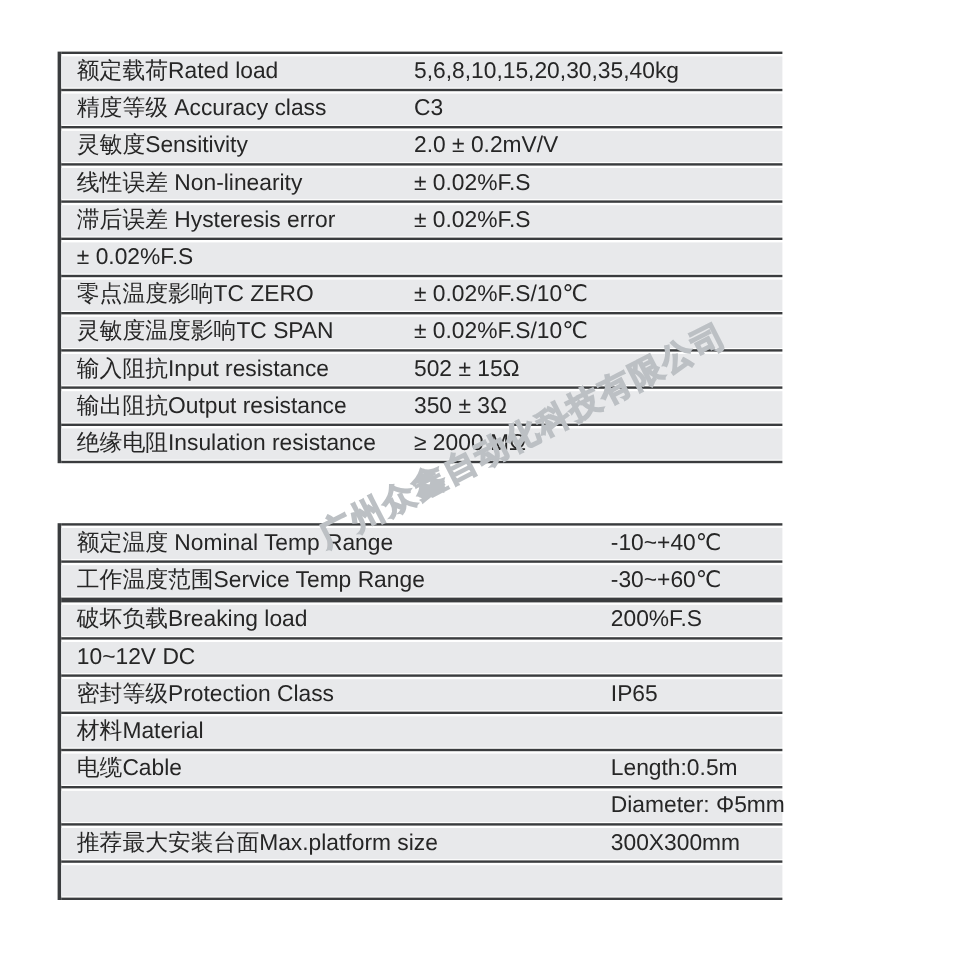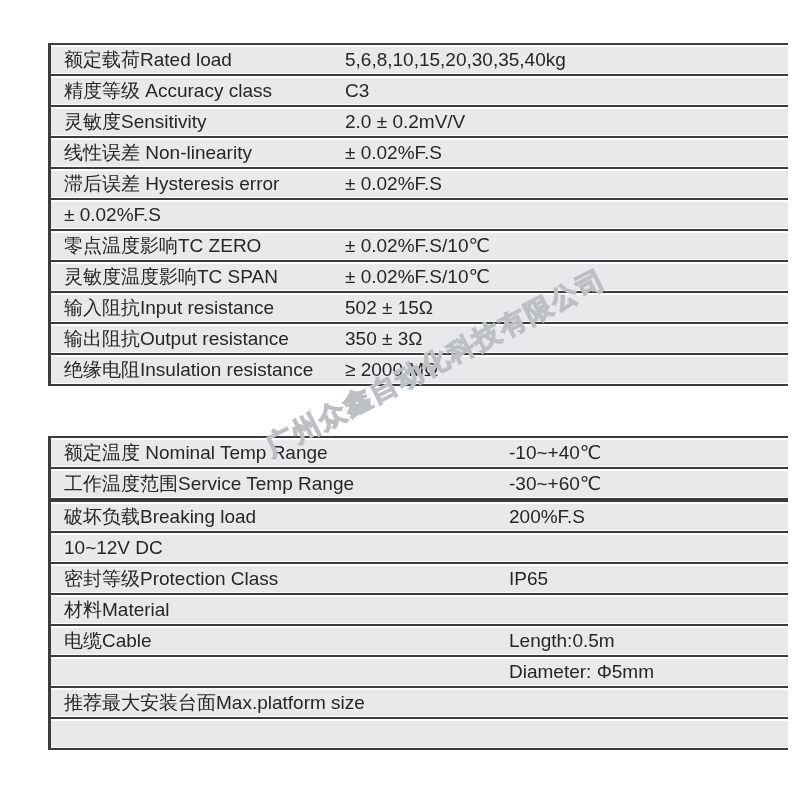--- a/index.html
+++ b/index.html
@@ -15,21 +15,21 @@
     font-family: "Liberation Sans", "DejaVu Sans", sans-serif;
     color: var(--text-color, #262626);
   }
   .page {
     position: absolute;
     inset: 0;
   }
   .spec-table {
     position: absolute;
     left: 48px;
-    width: 740px;
+    width: 604px;
     border-left: 3px solid var(--line-color, #3a3c3e);
     box-sizing: border-box;
   }
   .spec-table.t0 { top: 43px; }
   .spec-table.t1 { top: 436px; }
   .hline {
     height: 2px;
     background: var(--line-color, #3a3c3e);
   }
   .row {
@@ -164,20 +164,21 @@
         <div class="cell-value">Length:0.5m</div>
       </div>
       <div class="hline"></div>
       <div class="row">
         <div class="cell-label"></div>
         <div class="cell-value">Diameter: Φ5mm</div>
       </div>
       <div class="hline"></div>
       <div class="row">
         <div class="cell-label">推荐最大安装台面Max.platform size</div>
+        <div class="cell-value">300X300mm</div>
       </div>
       <div class="hline"></div>
       <div class="row">
         <div class="cell-label"></div>
         <div class="cell-value"></div>
       </div>
       <div class="hline"></div>
     </div>
   <div class="watermark">广州众鑫自动化科技有限公司</div>
 </div>

